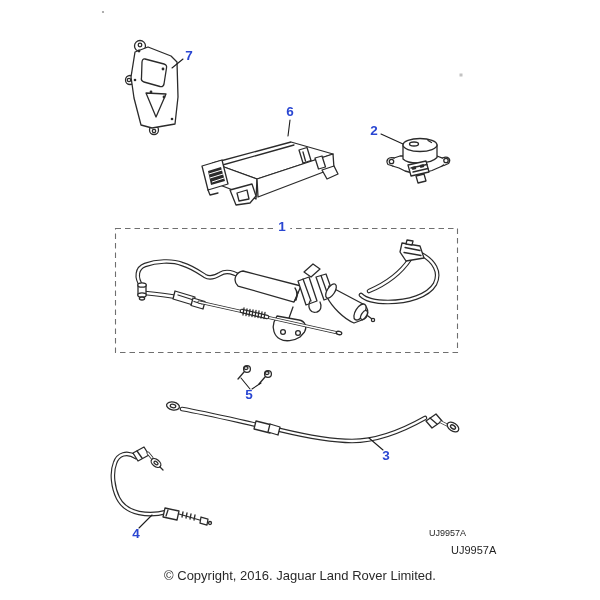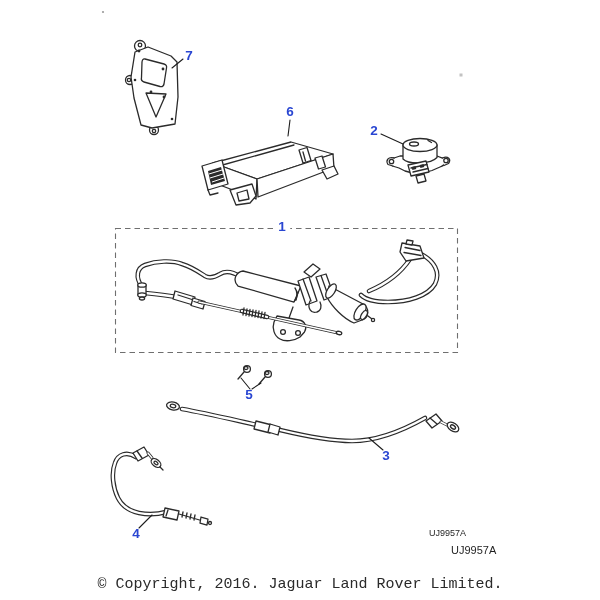--- a/index.html
+++ b/index.html
@@ -21,23 +21,22 @@
   .c2 { left:374px; top:131px; }
   .c1 { left:282px; top:227px; }
   .c5 { left:249px; top:395px; }
   .c3 { left:386px; top:456px; }
   .c4 { left:136px; top:534px; }
   .code { position:absolute; color:#1f1f1f; font-family:"Liberation Sans", sans-serif;padding-left:23px; }
   .code-small { left:406px; top:528px; font-size:9px; }
   .code-large { left:428px; top:544px; font-size:11px; }
   .copyright {
     position:absolute; left:300px; top:568px; transform:translateX(-50%);
-    color:#2a2a2a; font-size:15px; white-space:nowrap;
-    font-family:Liberation Mono, monospace;
-    margin-top:8px;
+    color:#2a2a2a; font-size:13px; white-space:nowrap;
+    font-family:Liberation Sans, sans-serif;
   }
   .ln { stroke:var(--line); fill:none; stroke-width:1.3; stroke-linejoin:round; stroke-linecap:round; }
   .fw { stroke:var(--line); fill:#ffffff; stroke-width:1.3; stroke-linejoin:round; stroke-linecap:round; }
   .dk { fill:var(--line); stroke:none; }
   .cbl  { stroke:var(--line); fill:none; stroke-width:4.6; stroke-linecap:round; }
   .cblw { stroke:#ffffff;   fill:none; stroke-width:2.3; stroke-linecap:round; }
   .thin  { stroke:var(--line); fill:none; stroke-width:3;   stroke-linecap:round; }
   .thinw { stroke:#ffffff;   fill:none; stroke-width:1.4; stroke-linecap:round; }
   .dash { stroke:#6f6f6f; fill:none; stroke-width:1.1; stroke-dasharray:5.5 4; }
   .leader { stroke:#1d1d1d; fill:none; stroke-width:1.1; stroke-linecap:round; }

